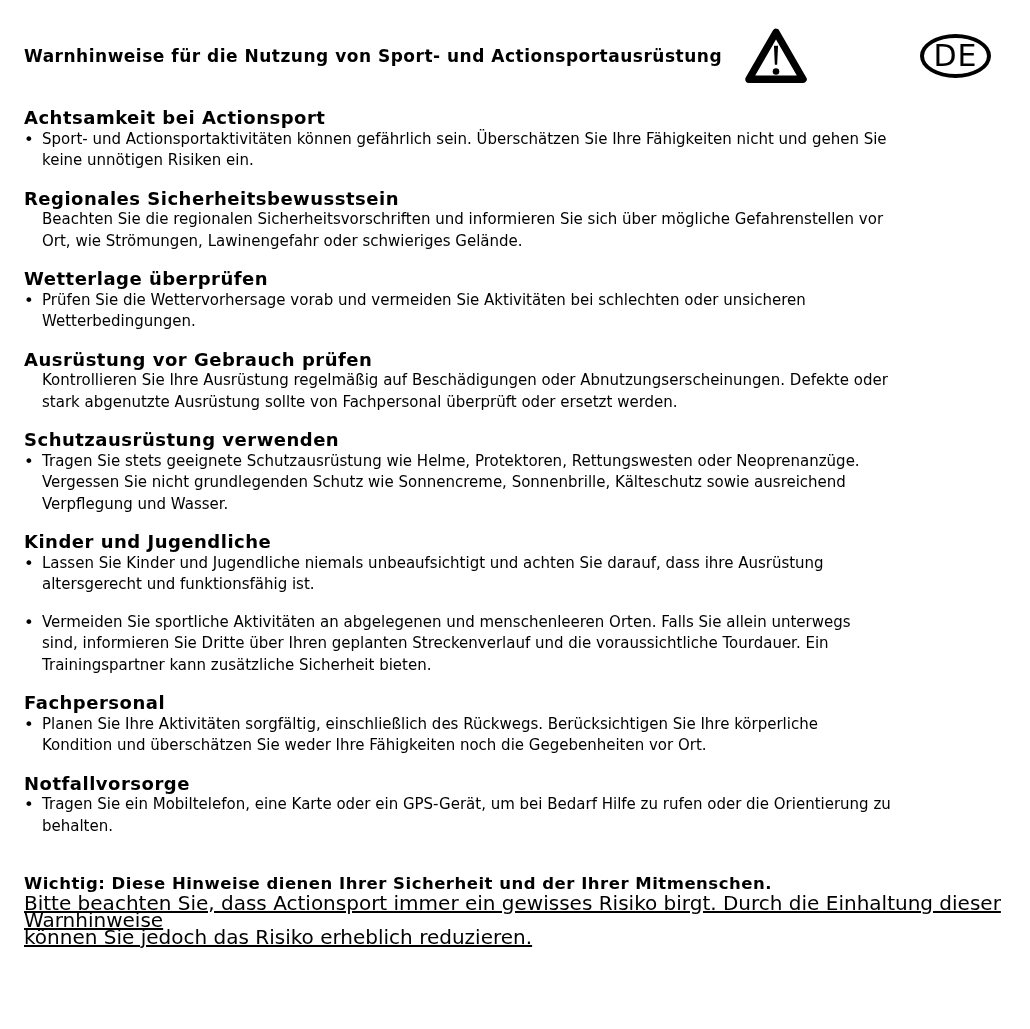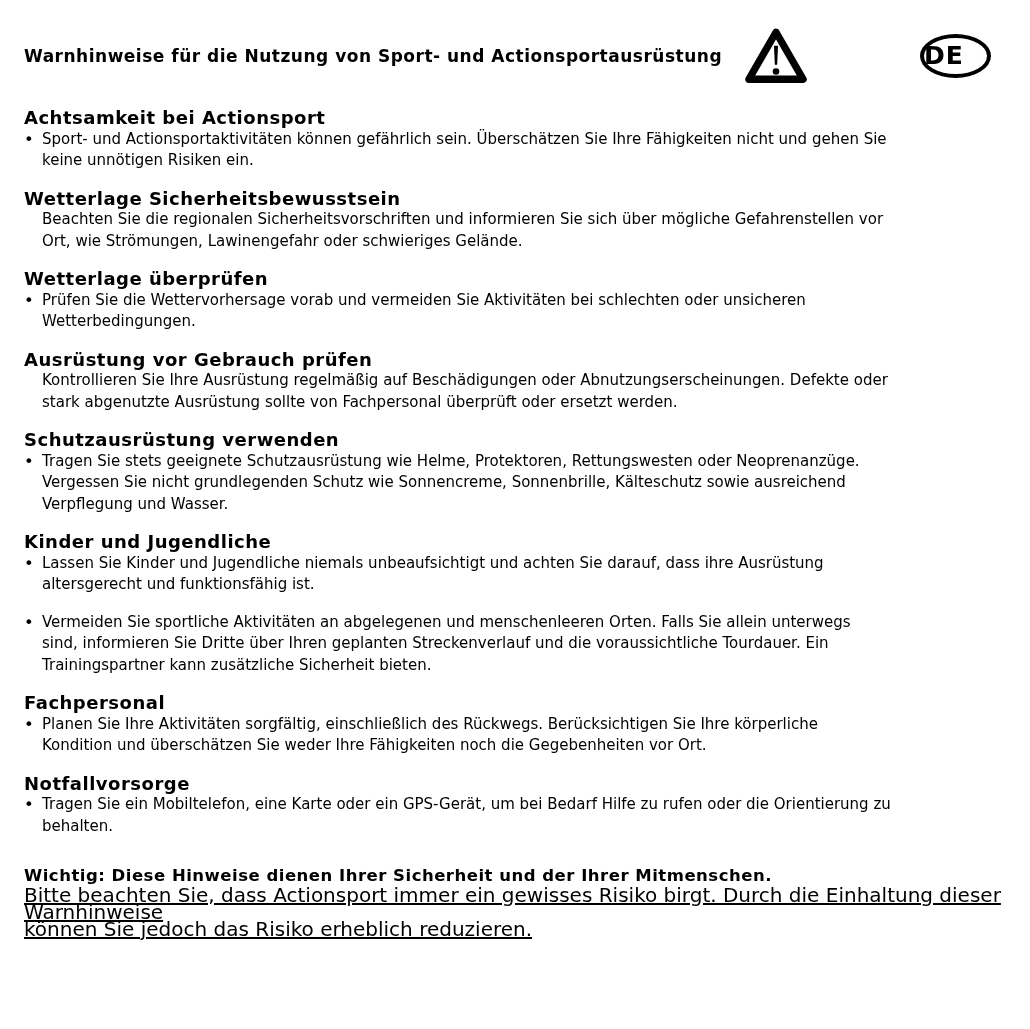--- a/index.html
+++ b/index.html
@@ -36,22 +36,23 @@
   }
   .de-badge {
     margin-left: auto;
     margin-right: 25px;
     width: 71px;
     height: 44px;
     border: 4px solid #000000;
     border-radius: 50%;
     display: flex;
     align-items: center;
-    font-weight: bold;
-    font-size: 25px;
+    justify-content: center;
+    font-weight: normal;
+    font-size: 30px;
     letter-spacing: 1px;
     flex: 0 0 auto;
     padding-bottom: 1px;
   }
   .section { margin-bottom: 16px; }
   .section h2 {
     font-size: 18px;
     font-weight: bold;
     letter-spacing: 0.5px;
     line-height: 21.5px;
@@ -61,21 +62,21 @@
     flex: 0 0 18px;
     width: 18px;
     font-size: 16.5px;
     line-height: 21.5px;
   }
   .item-text {
     font-size: 15px;
     line-height: 21.5px;
     white-space: pre-line;
   }
-  .footer { margin-top: 28px; }
+  .footer { margin-top: 36px; }
   .footer-heading {
     font-size: 16.5px;
     font-weight: bold;
     letter-spacing: 0.5px;
     line-height: 21.5px;
   }
   .footer-text {
     font-size: 20px;
     line-height: 17px;
     white-space: pre-line;
@@ -104,21 +105,21 @@
   <main>
       <section class="section">
         <h2 class="heading">Achtsamkeit bei Actionsport</h2>
         <div class="item">
           <span class="bullet">•</span>
           <div class="item-text">Sport- und Actionsportaktivitäten können gefährlich sein. Überschätzen Sie Ihre Fähigkeiten nicht und gehen Sie
 keine unnötigen Risiken ein.</div>
         </div>
       </section>
       <section class="section">
-        <h2 class="heading">Wetterlage Sicherheitsbewusstsein</h2>
+        <h2 class="heading">Regionales Sicherheitsbewusstsein</h2>
         <div class="item">
           <span class="bullet"></span>
           <div class="item-text">Beachten Sie die regionalen Sicherheitsvorschriften und informieren Sie sich über mögliche Gefahrenstellen vor
 Ort, wie Strömungen, Lawinengefahr oder schwieriges Gelände.</div>
         </div>
       </section>
       <section class="section">
         <h2 class="heading">Wetterlage überprüfen</h2>
         <div class="item">
           <span class="bullet">•</span>

